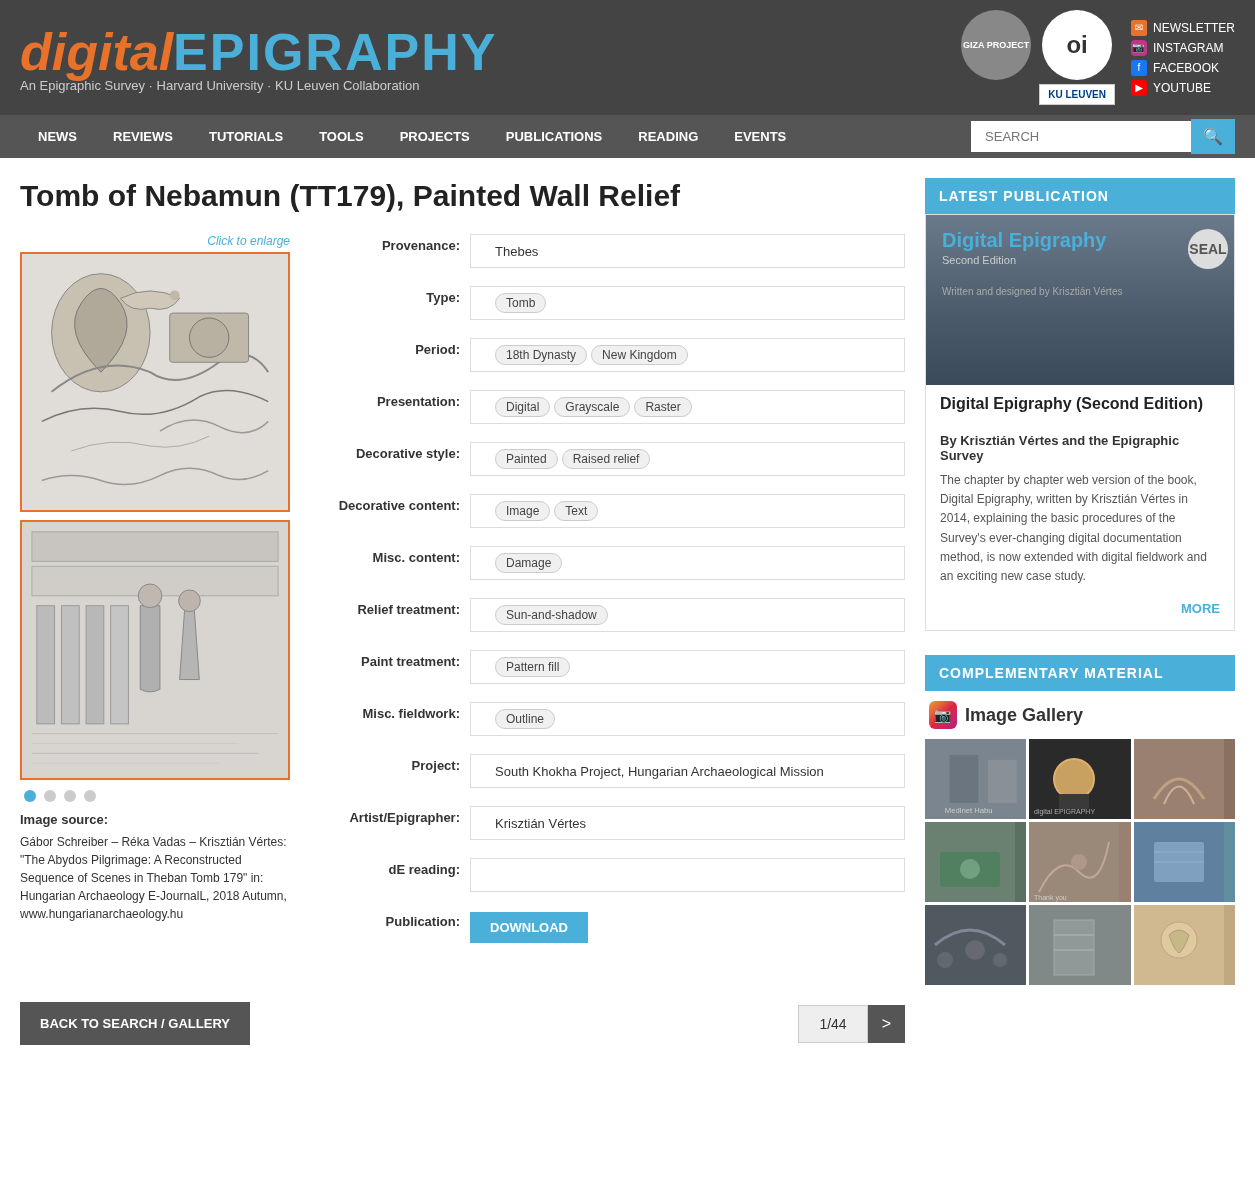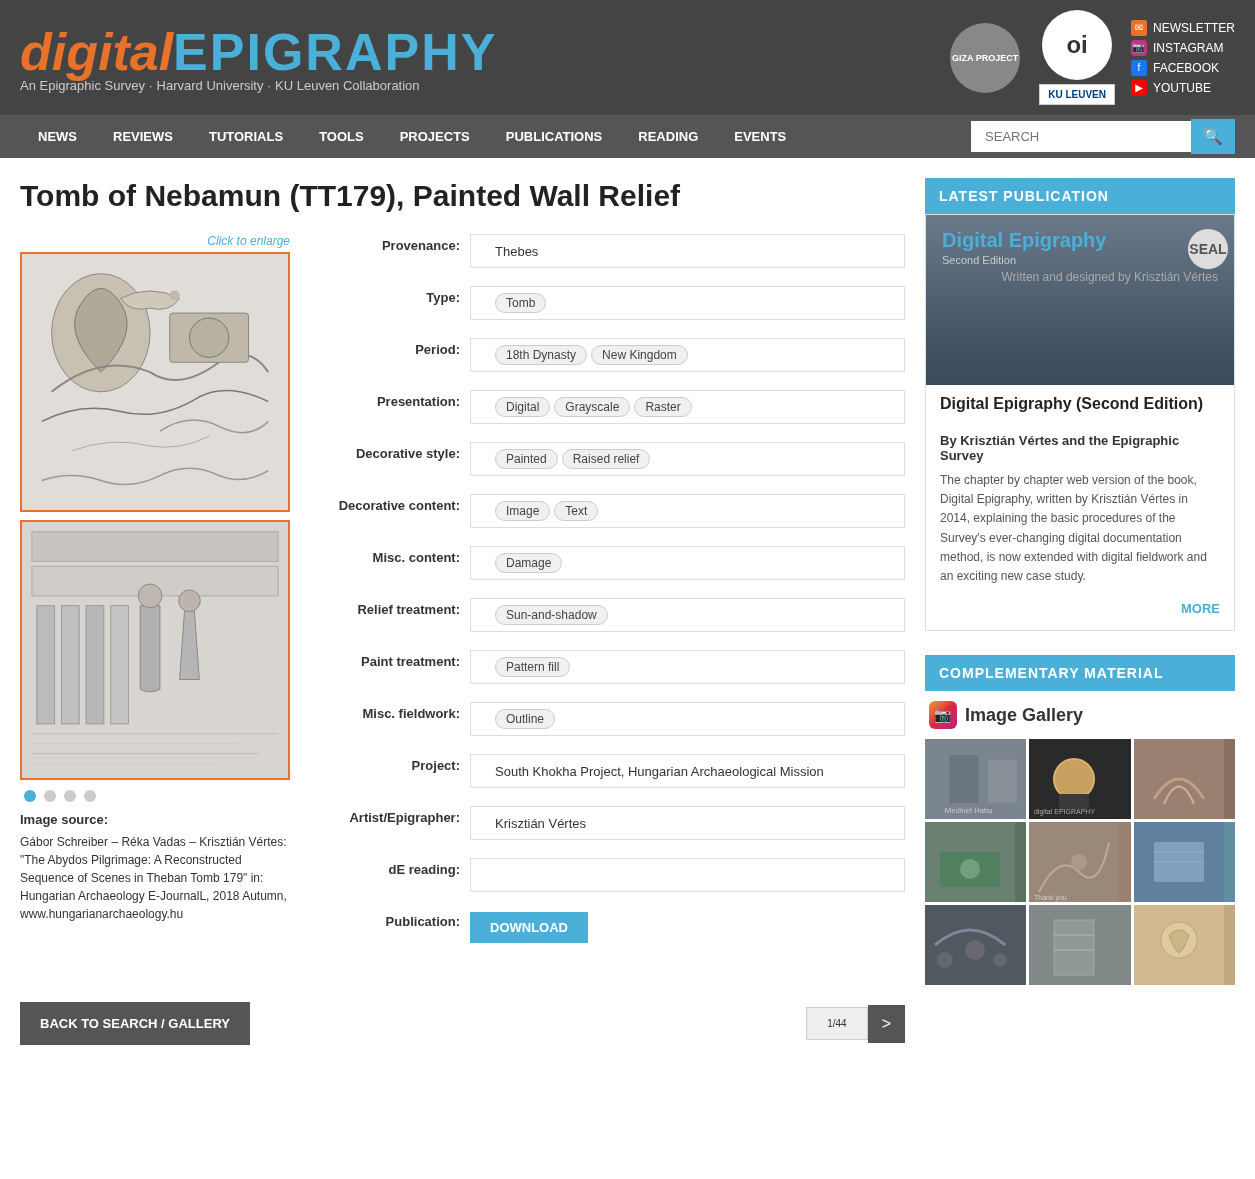--- a/index.html
+++ b/index.html
@@ -6,21 +6,21 @@
     body { font-family: Arial, sans-serif; font-size: 14px; background: #fff; color: #333; }
 
     
     .header { background: #444; padding: 10px 20px; display: flex; align-items: center; justify-content: space-between; }
     .logo-area { display: flex; flex-direction: column; }
     .logo-text { display: flex; align-items: baseline; gap: 0; }
     .logo-digital { color: #e8722a; font-size: 52px; font-weight: 900; font-style: italic; }
     .logo-epigraphy { color: #4ab0d9; font-size: 52px; font-weight: 900; letter-spacing: 2px; }
     .logo-subtitle { color: #ccc; font-size: 13px; margin-top: -4px; }
     .header-right { display: flex; align-items: center; gap: 16px; }
-    .header-logos { display: flex; align-items: center; gap: 19px; margin-left: 9px; }
+    .header-logos { display: flex; align-items: flex-start; gap: 8px; margin-left: 9px; }
     .giza-logo { background: #888; border-radius: 50%; width: 70px; height: 70px; display: flex; align-items: center; justify-content: center; }
     .oi-logo { background: #fff; border-radius: 50%; width: 70px; height: 70px; display: flex; align-items: center; justify-content: center; color: #333; font-weight: bold; font-size: 24px; }
     .kuleuven-badge { background: #fff; color: #003d7c; font-size: 10px; font-weight: bold; padding: 4px 8px; border: 1px solid #ccc; }
     .social-links { display: flex; flex-direction: column; gap: 4px; }
     .social-link { display: flex; align-items: center; gap: 6px; color: #fff; font-size: 12px; text-decoration: none; }
     .social-icon { width: 16px; height: 16px; display: flex; align-items: center; justify-content: center; font-size: 10px; border-radius: 2px; }
     .icon-newsletter { background: #e8722a; }
     .icon-instagram { background: #c13584; border-radius: 4px; }
     .icon-facebook { background: #1877f2; }
     .icon-youtube { background: #ff0000; border-radius: 3px; }
@@ -61,21 +61,21 @@
     .field-row { display: flex; align-items: flex-start; margin-bottom: 18px; gap: 10px; }
     .field-label { width: 150px; min-width: 150px; text-align: right; font-weight: bold; font-size: 13px; padding-top: 4px; color: #333; }
     .field-value { flex: 1; border: 1px solid #ddd; padding: 6px 24px; font-size: 13px; color: #333; min-height: 34px; display: flex; align-items: center; flex-wrap: wrap; gap: 4px; }
     .tag { background: #f0f0f0; border: 1px solid #ccc; border-radius: 12px; padding: 2px 10px; font-size: 12px; color: #444; }
     .download-btn { background: #4ab0d9; color: #fff; border: none; padding: 8px 20px; font-size: 13px; font-weight: bold; cursor: pointer; text-transform: uppercase; }
 
     
     .bottom-nav { display: flex; justify-content: space-between; align-items: center; margin-top: 30px; padding-top: 10px; }
     .back-btn { background: #555; color: #fff; border: none; padding: 14px 20px; font-size: 13px; font-weight: bold; cursor: pointer; text-transform: uppercase; }
     .page-nav { display: flex; align-items: center; gap: 0; }
-    .page-indicator { background: #eee; border: 1px solid #ccc; padding: 10px 20px; font-size: 10px; color: #333; }
+    .page-indicator { background: #eee; border: 1px solid #ccc; padding: 10px 20px; font-size: 14px; color: #333; }
     .page-next { background: #555; color: #fff; border: none; padding: 10px 14px; font-size: 16px; cursor: pointer; }
 
     
     .sidebar-section { margin-bottom: 24px; }
     .sidebar-header { background: #4ab0d9; color: #fff; font-size: 14px; font-weight: bold; padding: 10px 14px; text-transform: uppercase; letter-spacing: 1px; }
     .publication-card { border: 1px solid #ddd; padding: 0 0 10px 0; }
     .publication-image { width: 100%; height: 170px; background: linear-gradient(135deg, #888 0%, #555 100%); display: flex; align-items: center; justify-content: center; overflow: hidden; }
     .publication-body { padding: 10px 14px; }
     .pub-title { font-size: 16px; font-weight: bold; color: #222; margin-bottom: 20px; }
     .pub-author { font-size: 13px; font-weight: bold; color: #333; margin-bottom: 8px; }
@@ -347,21 +347,21 @@
   <div class="sidebar">
 
     <div class="sidebar-section">
       <div class="sidebar-header">LATEST PUBLICATION</div>
       <div class="publication-card">
         <div class="publication-image">
           <div style="width:100%;height:100%;background:linear-gradient(180deg,#6a7a8a 0%,#4a5a6a 60%,#3a4a5a 100%);display:flex;flex-direction:column;justify-content:flex-start;padding:14px 16px;position:relative;">
             <div style="font-size:20px;font-weight:bold;color:#4ab0d9;">Digital Epigraphy</div>
             <div style="font-size:11px;color:#ccc;margin-top:2px;">Second Edition</div>
             <div style="position:absolute;top:14px;right:6px;width:40px;height:40px;background:#ddd;border-radius:50%;display:flex;align-items:center;justify-content:center;font-size:14px;color:#555;text-align:center;font-weight:bold;">SEAL</div>
-            <div style="font-size:12px;color:#aaa;margin-top:4px;text-align:right;">Written and designed by Krisztián Vértes</div>
+            <div style="font-size:10px;color:#aaa;margin-top:20px;">Written and designed by Krisztián Vértes</div>
           </div>
         </div>
         <div class="publication-body">
           <div class="pub-title">Digital Epigraphy (Second Edition)</div>
           <div class="pub-author">By Krisztián Vértes and the Epigraphic Survey</div>
           <div class="pub-desc">The chapter by chapter web version of the book, Digital Epigraphy, written by Krisztián Vértes in 2014, explaining the basic procedures of the Survey's ever-changing digital documentation method, is now extended with digital fieldwork and an exciting new case study.</div>
         </div>
         <div class="pub-more">
           <a class="pub-more-link">MORE</a>
         </div>

